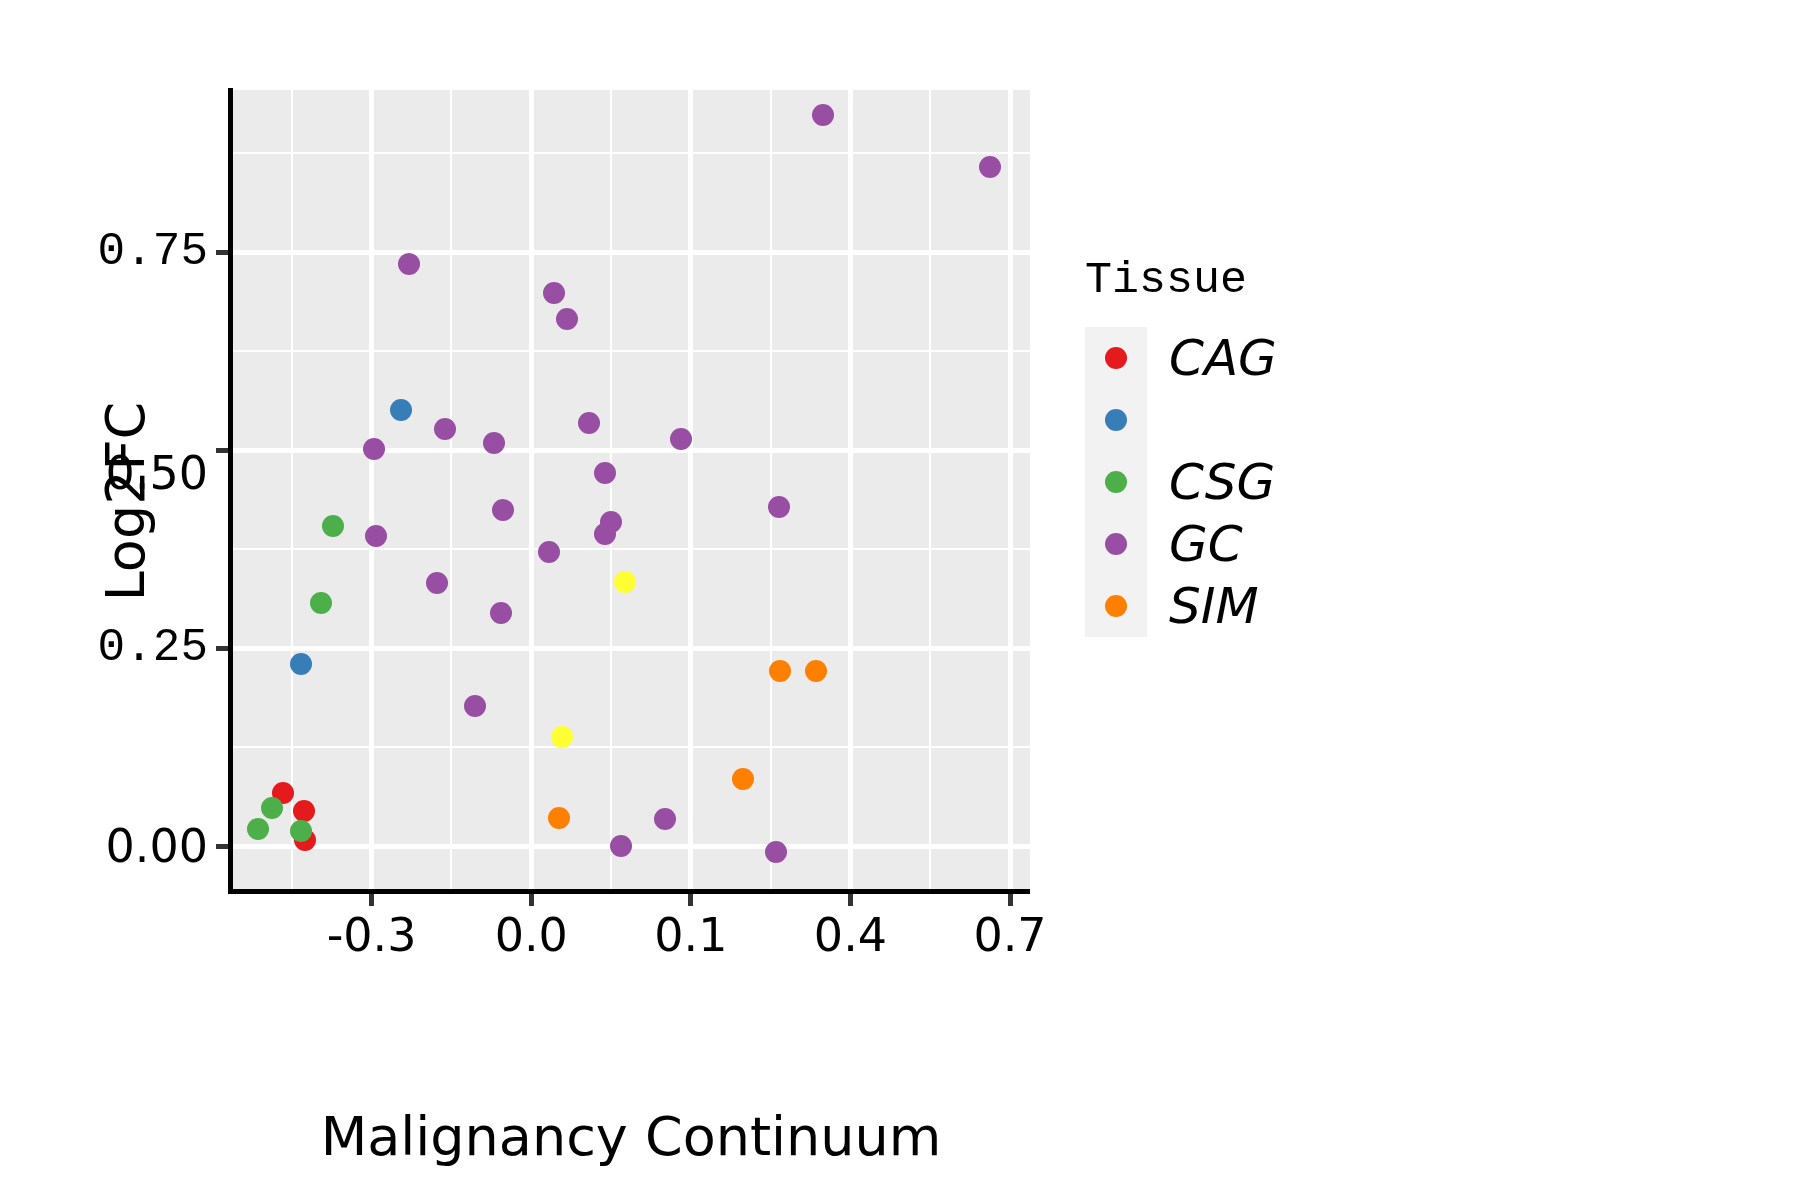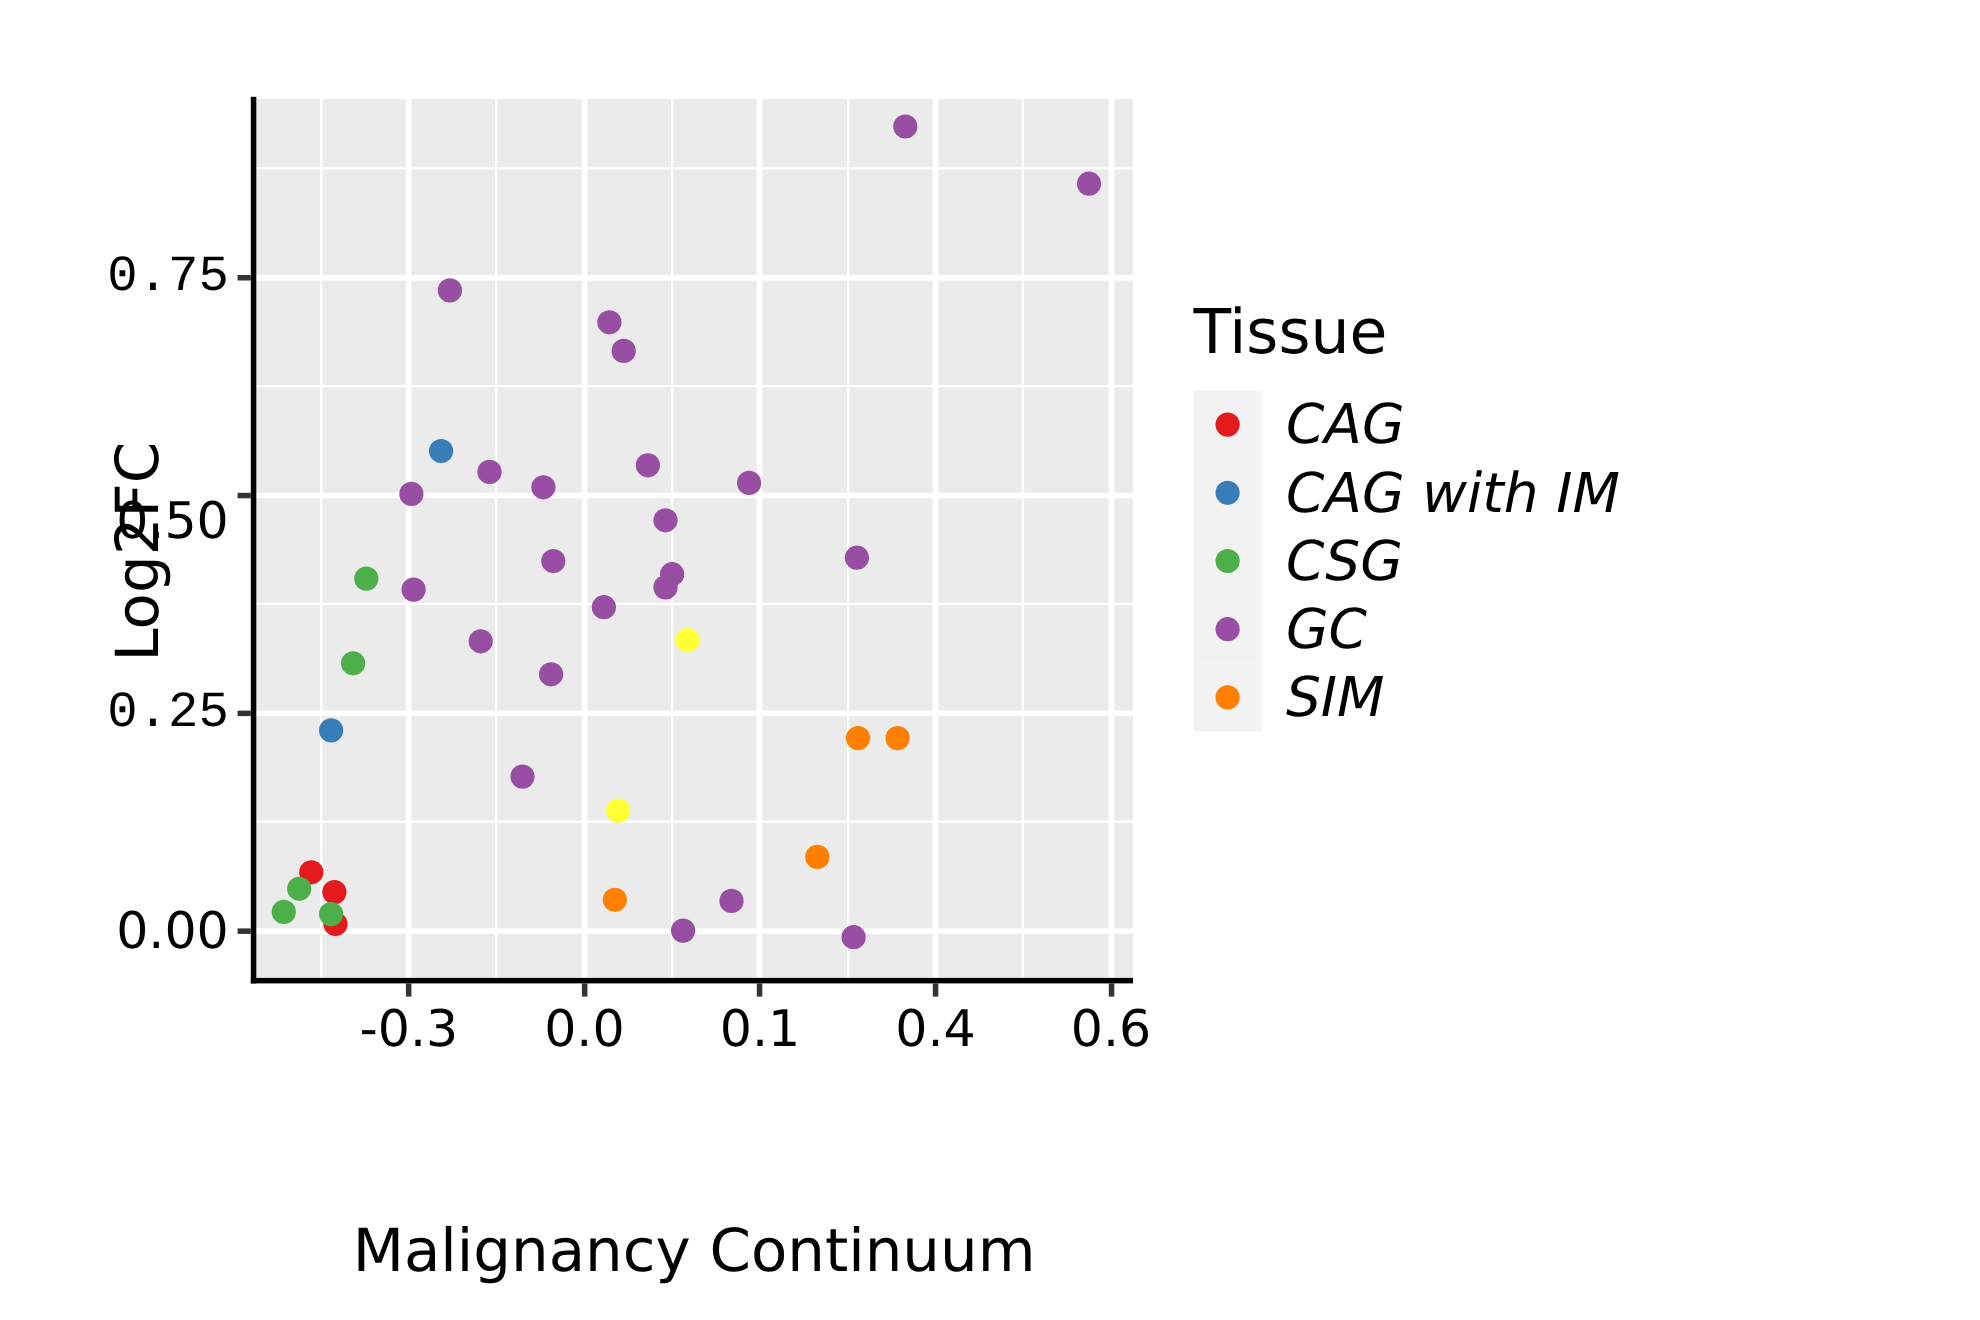--- a/index.html
+++ b/index.html
@@ -139,25 +139,26 @@
     white-space: nowrap;
   }
 
   
   #legend {
     position: absolute;
     left: 1085px;
     top: 258px;
   }
   #legend-title {
-    font-size: 56px;
-    color: #000000;
-    margin: 17px 0 24px 0;
-    line-height: 1;
-    white-space: nowrap;
+    font-size: 45px;
+    color: #000000;
+    margin: 0 0 24px 0;
+    line-height: 1;
+    white-space: nowrap;
+    font-family: Liberation Mono, monospace;
   }
   #legend-items {
     display: flex;
     flex-direction: column;
     font-style: italic;
   }
   .legend-row {
     display: flex;
     align-items: center;
     height: 62px;
@@ -270,40 +271,39 @@
   <div id="x-ticks">
       <div class="tick-x" style="left: 369.15px;"></div>
       <div class="ticklabel-x" style="left: 371.65px;">-0.3</div>
       <div class="tick-x" style="left: 528.75px;"></div>
       <div class="ticklabel-x" style="left: 531.25px;">0.0</div>
       <div class="tick-x" style="left: 688.35px;"></div>
       <div class="ticklabel-x" style="left: 690.85px;">0.1</div>
       <div class="tick-x" style="left: 847.95px;"></div>
       <div class="ticklabel-x" style="left: 850.45px;">0.4</div>
       <div class="tick-x" style="left: 1007.55px;"></div>
-      <div class="ticklabel-x" style="left: 1010.05px;">0.6</div>
+      <div class="ticklabel-x" style="left: 1010.05px;">0.7</div>
     </div>
 
   <div id="xlab">Malignancy Continuum</div>
   <div id="ylab">Log2FC</div>
 
   <div id="legend">
     <div id="legend-title">Tissue</div>
     <div id="legend-items">
         <div class="legend-row">
           <div class="legend-key">
             <div class="legend-dot" style="background: rgb(228, 26, 28);"></div>
           </div>
           <div class="legend-label">CAG</div>
         </div>
         <div class="legend-row">
           <div class="legend-key">
             <div class="legend-dot" style="background: rgb(55, 126, 184);"></div>
           </div>
-          <div class="legend-label">CAG with IM</div>
         </div>
         <div class="legend-row">
           <div class="legend-key">
             <div class="legend-dot" style="background: rgb(77, 175, 74);"></div>
           </div>
           <div class="legend-label">CSG</div>
         </div>
         <div class="legend-row">
           <div class="legend-key">
             <div class="legend-dot" style="background: rgb(152, 78, 163);"></div>

